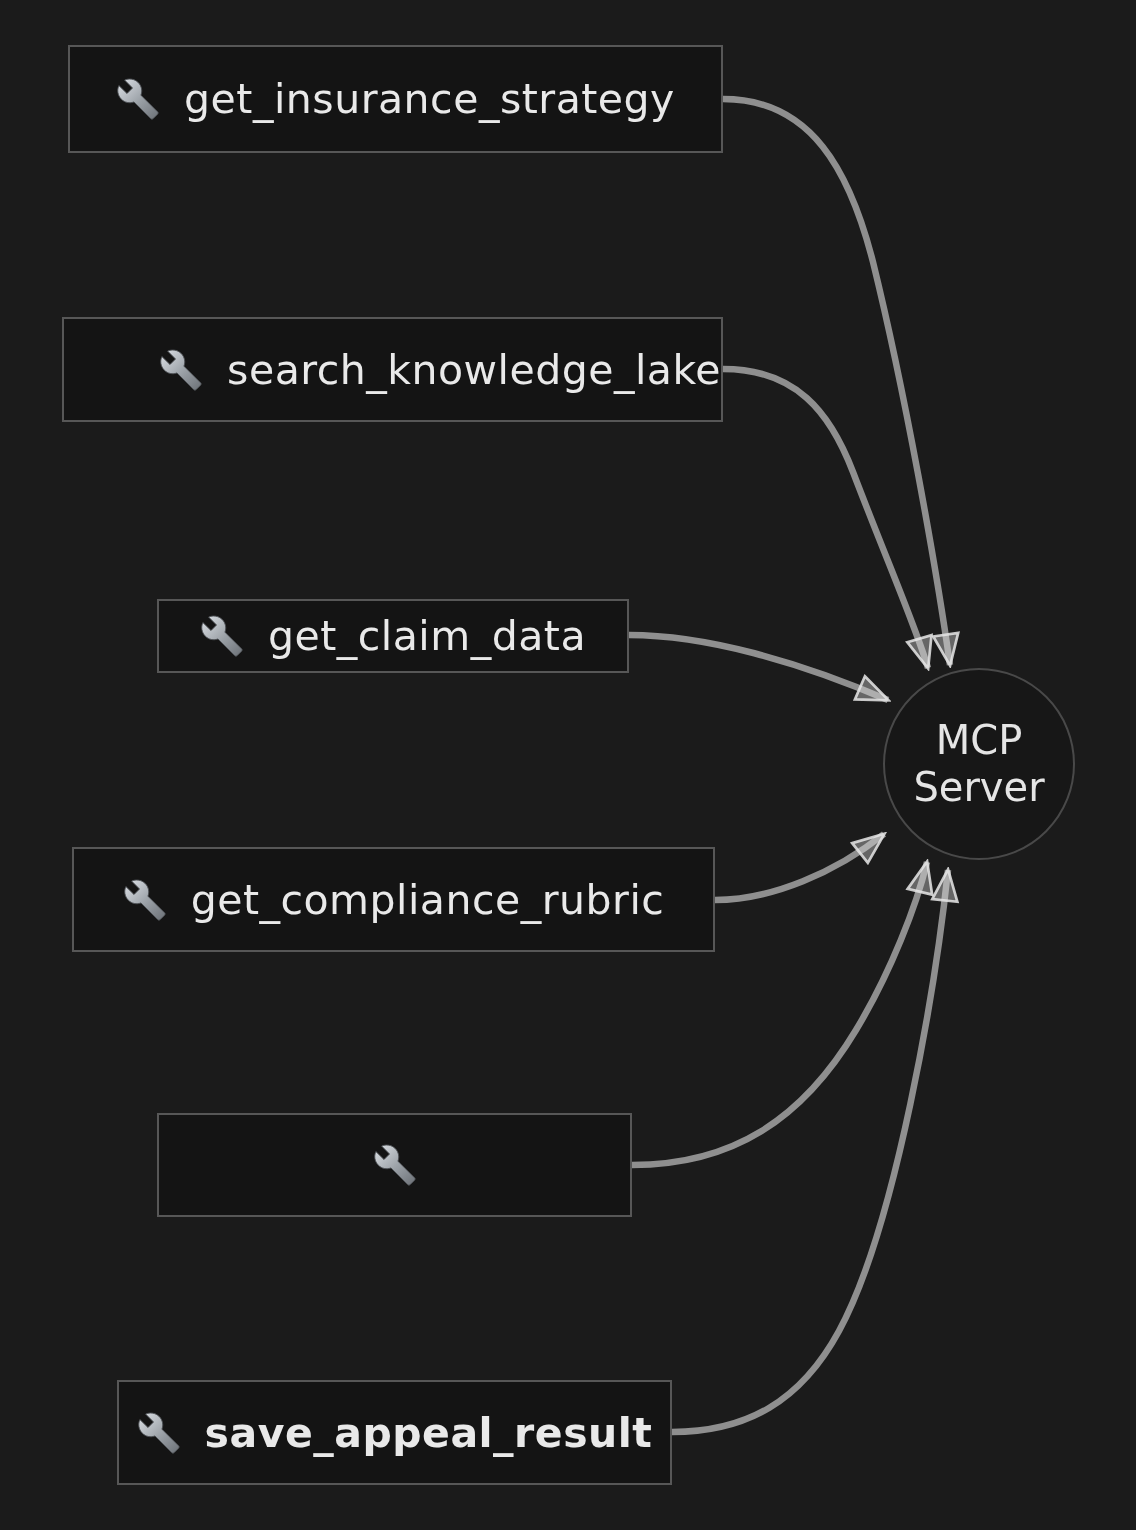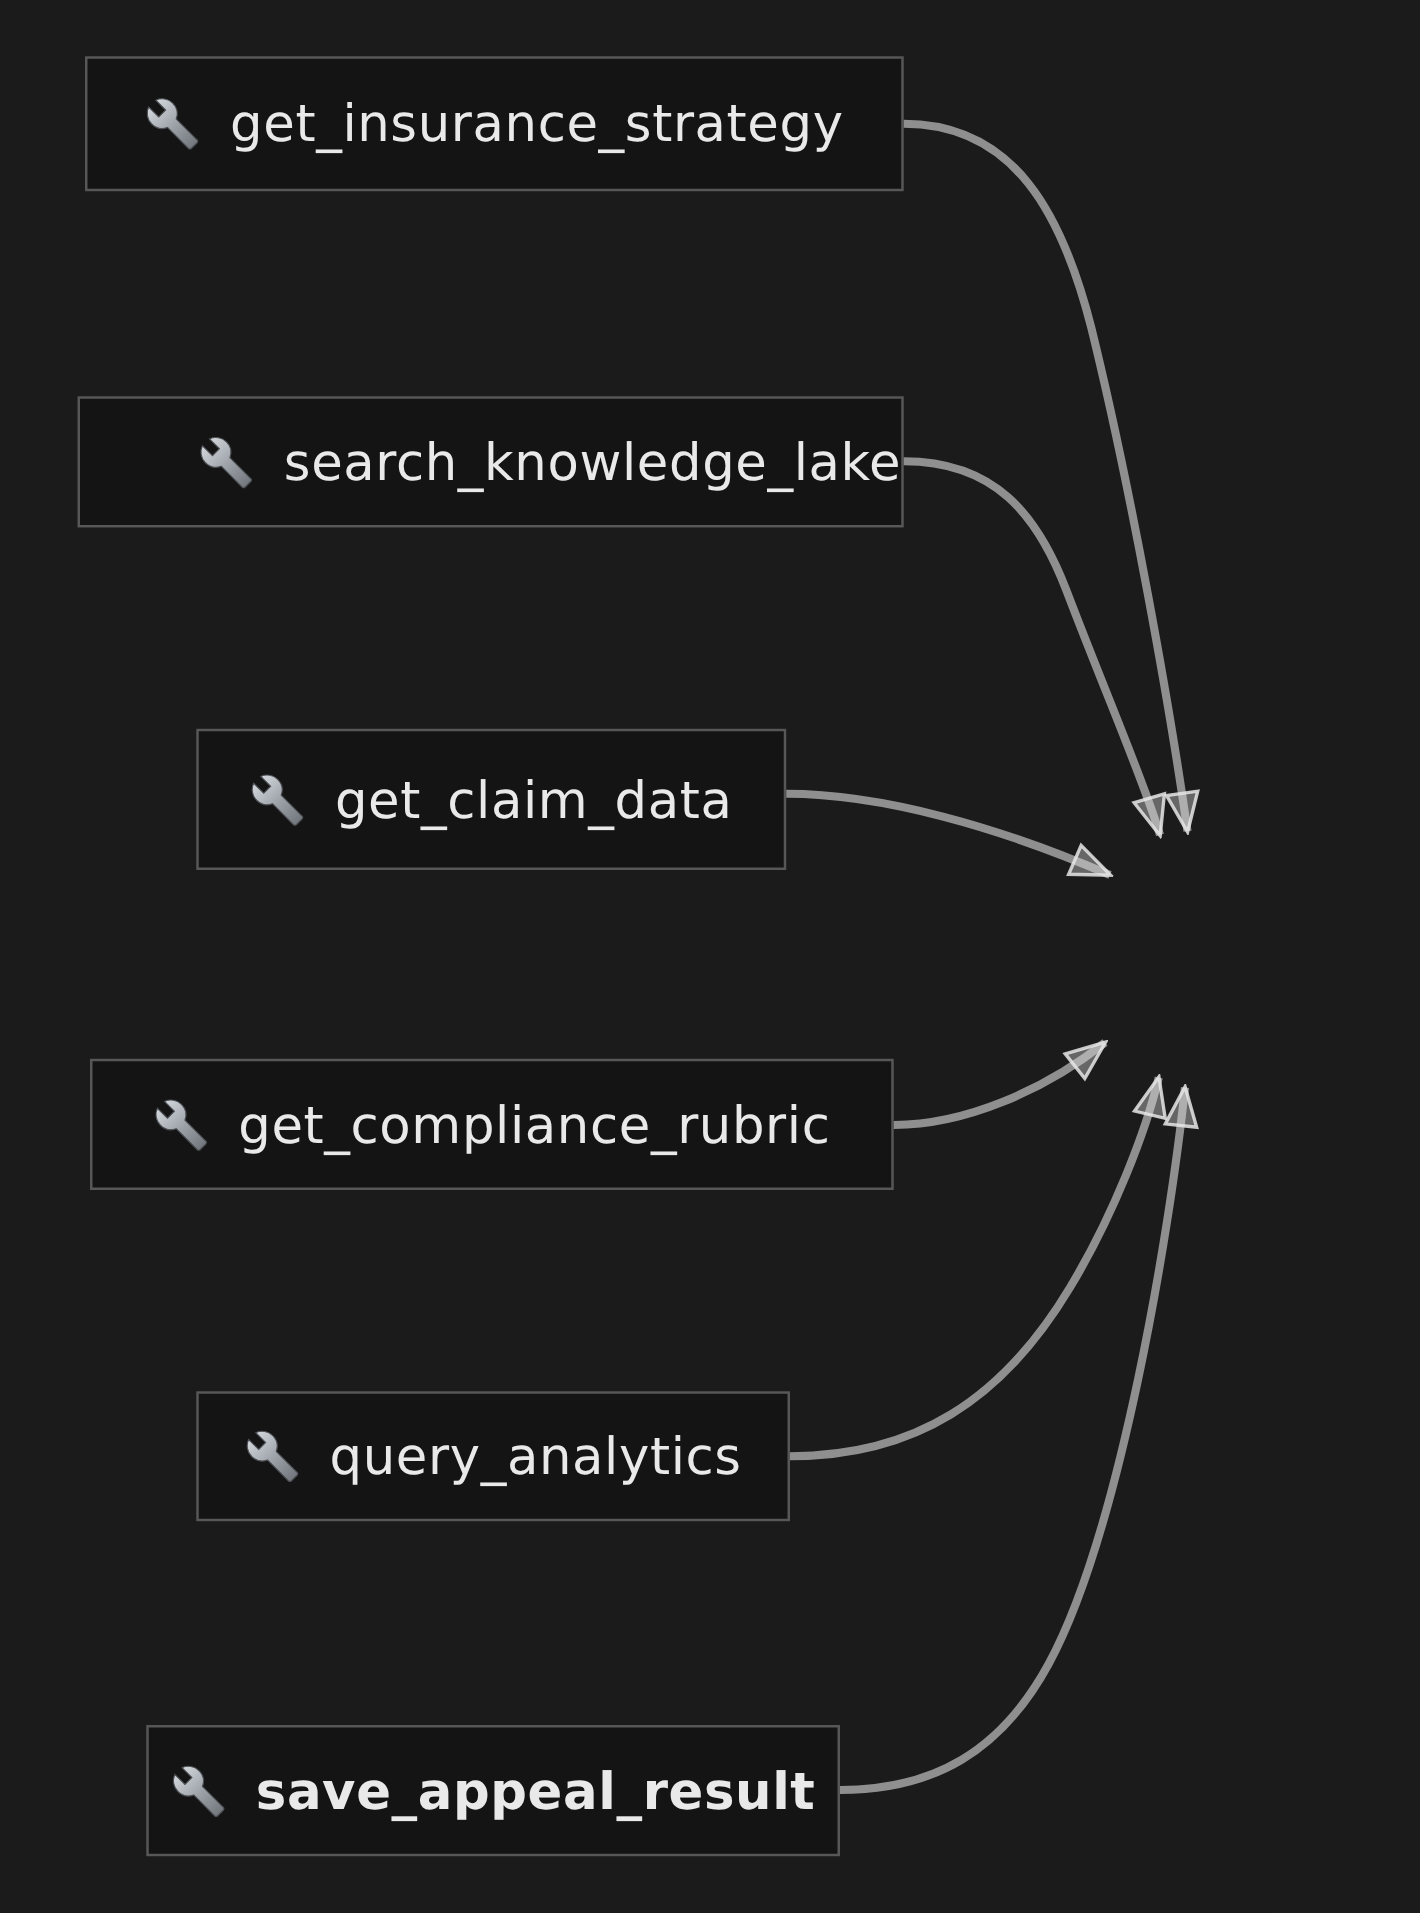--- a/index.html
+++ b/index.html
@@ -101,21 +101,21 @@
 
   <div class="tool-node" style="left:62px; top:317px; width:661px; height:105px;justify-content:flex-end;">
     <span class="icon">
       <svg viewBox="0 0 24 24" width="44" height="44">
           <path fill="url(#wrenchGrad)" stroke="#4c4f53" stroke-width="0.5" d="M22.7 19l-9.1-9.1c.9-2.3.4-5-1.5-6.9-2-2-5-2.4-7.4-1.3L9 6 6 9 1.6 4.7C.4 7.1.9 10.1 2.9 12.1c1.9 1.9 4.6 2.4 6.9 1.5l9.1 9.1c.4.4 1 .4 1.4 0l2.3-2.3c.5-.4.5-1.1.1-1.4z"></path>
         </svg>
     </span>
     <span class="label">search_knowledge_lake</span>
   </div>
 
-  <div class="tool-node" style="left:157px; top:583px; width:472px; height:113px;text-align:center;">
+  <div class="tool-node" style="left:157px; top:599px; width:472px; height:74px;text-align:center;">
     <span class="icon">
       <svg viewBox="0 0 24 24" width="44" height="44">
           <path fill="url(#wrenchGrad)" stroke="#4c4f53" stroke-width="0.5" d="M22.7 19l-9.1-9.1c.9-2.3.4-5-1.5-6.9-2-2-5-2.4-7.4-1.3L9 6 6 9 1.6 4.7C.4 7.1.9 10.1 2.9 12.1c1.9 1.9 4.6 2.4 6.9 1.5l9.1 9.1c.4.4 1 .4 1.4 0l2.3-2.3c.5-.4.5-1.1.1-1.4z"></path>
         </svg>
     </span>
     <span class="label">get_claim_data</span>
   </div>
 
   <div class="tool-node" style="left:72px; top:847px; width:643px; height:105px;">
     <span class="icon">
@@ -125,32 +125,35 @@
     </span>
     <span class="label">get_compliance_rubric</span>
   </div>
 
   <div class="tool-node" style="left:157px; top:1113px; width:475px; height:104px;">
     <span class="icon">
       <svg viewBox="0 0 24 24" width="44" height="44">
           <path fill="url(#wrenchGrad)" stroke="#4c4f53" stroke-width="0.5" d="M22.7 19l-9.1-9.1c.9-2.3.4-5-1.5-6.9-2-2-5-2.4-7.4-1.3L9 6 6 9 1.6 4.7C.4 7.1.9 10.1 2.9 12.1c1.9 1.9 4.6 2.4 6.9 1.5l9.1 9.1c.4.4 1 .4 1.4 0l2.3-2.3c.5-.4.5-1.1.1-1.4z"></path>
         </svg>
     </span>
-    <span class="label">query_analytics</span>
   </div>
 
   <div class="tool-node" style="left:117px; top:1380px; width:555px; height:105px;font-weight:bold;">
     <span class="icon">
       <svg viewBox="0 0 24 24" width="44" height="44">
           <path fill="url(#wrenchGrad)" stroke="#4c4f53" stroke-width="0.5" d="M22.7 19l-9.1-9.1c.9-2.3.4-5-1.5-6.9-2-2-5-2.4-7.4-1.3L9 6 6 9 1.6 4.7C.4 7.1.9 10.1 2.9 12.1c1.9 1.9 4.6 2.4 6.9 1.5l9.1 9.1c.4.4 1 .4 1.4 0l2.3-2.3c.5-.4.5-1.1.1-1.4z"></path>
         </svg>
     </span>
     <span class="label">save_appeal_result</span>
   </div>
 
+  <div class="server-node">
+    <span>MCP</span>
+    <span>Server</span>
+  </div>
 
   <svg class="edge-layer" width="1136" height="1530" viewBox="0 0 1136 1530">
     <defs>
       <marker id="arrowHead" viewBox="0 0 12 10" refX="11" refY="5" markerUnits="userSpaceOnUse" markerWidth="36" markerHeight="30" orient="auto">
         <path d="M0.8,0.8 L11.2,5 L0.8,9.2 Z" fill="rgba(225,225,225,0.38)" stroke="rgba(230,230,230,0.85)" stroke-width="0.9"></path>
       </marker>
     </defs>
     <path class="edge-path" marker-end="url(#arrowHead)" d="M 723 99 C 812 99 850 172 873 262 C 905 392 936 566 950 665"></path>
     <path class="edge-path" marker-end="url(#arrowHead)" d="M 723 369 C 796 369 830 412 853 472 C 885 556 916 627 928 668"></path>
     <path class="edge-path" marker-end="url(#arrowHead)" d="M 629 635 C 706 635 800 662 888 700"></path>

